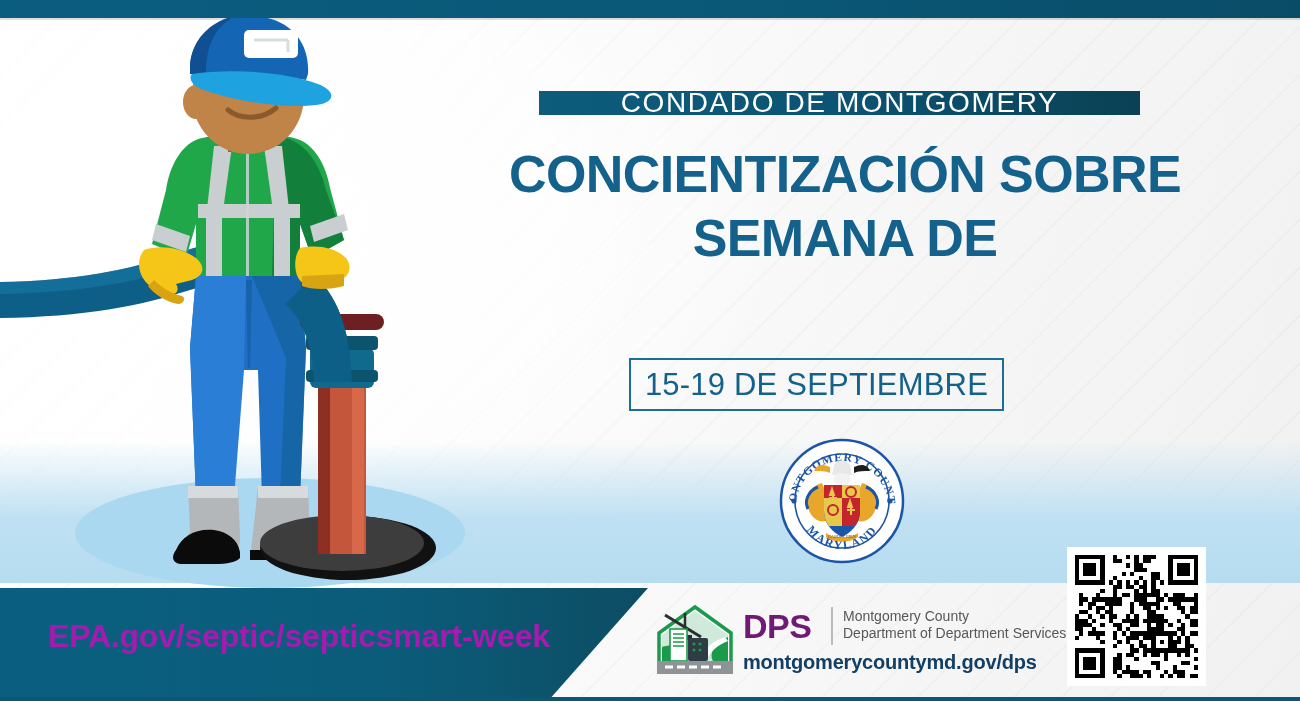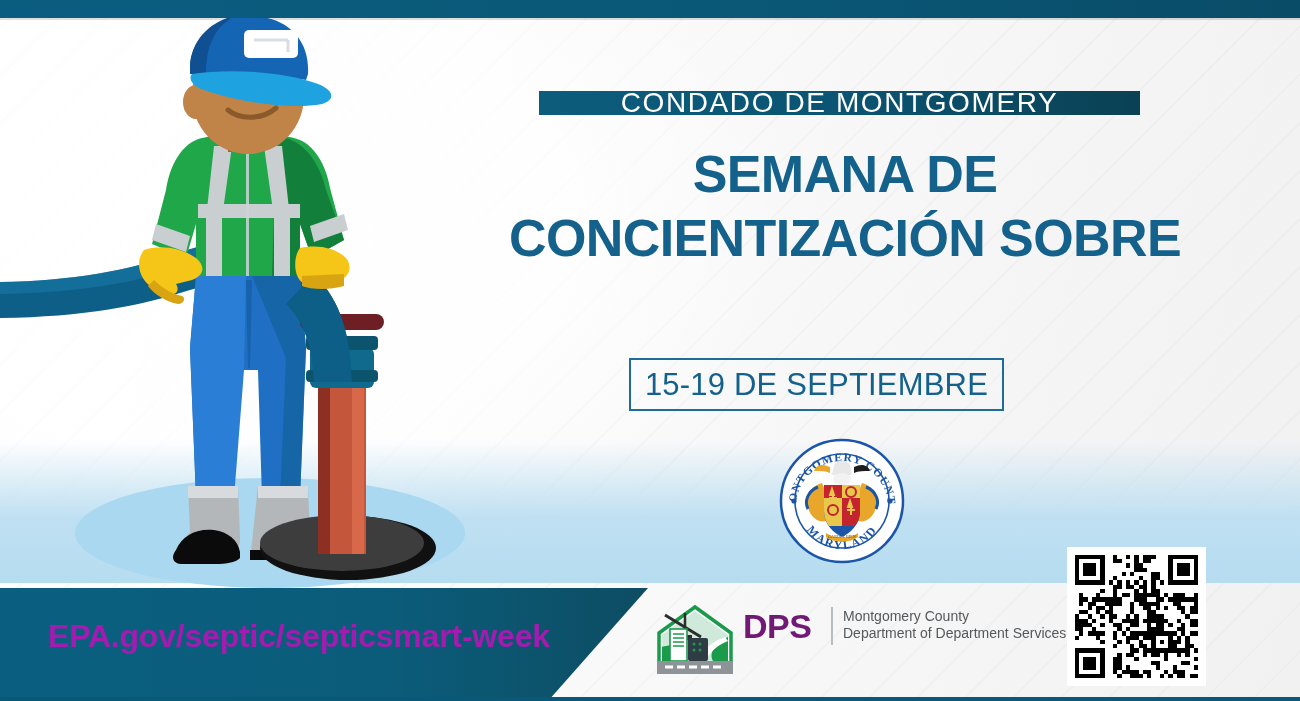--- a/index.html
+++ b/index.html
@@ -202,22 +202,22 @@
     <path d="M192 56 C 232 50 286 54 318 66 C 334 72 336 82 322 86 C 290 92 238 84 204 72 C 192 68 188 60 192 56 Z" fill="#1ea2e0"></path>
     <rect x="244" y="12" width="54" height="28" rx="5" fill="#ffffff"></rect>
     <path d="M254 22 L288 22 M288 22 L288 34" stroke="#d8dde0" stroke-width="3" fill="none"></path>
   </svg>
 
   <div class="badge">
     <span>CONDADO DE MONTGOMERY</span>
   </div>
 
   <div class="headline">
+    <span class="l">CONCIENTIZACIÓN SOBRE</span>
     <span class="l">SEMANA DE</span>
-    <span class="l">CONCIENTIZACIÓN SOBRE</span>
   </div>
 
   <div class="datebox">
     <span>15-19 DE SEPTIEMBRE</span>
   </div>
 
   <svg class="seal" viewBox="0 0 128 128">
     <defs>
       <path id="arcTop" d="M 18 70 A 46 46 0 0 1 110 70"></path>
       <path id="arcBot" d="M 22 70 A 42 42 0 0 0 106 70"></path>
@@ -285,20 +285,21 @@
       <circle cx="45" cy="47" r="1.5" fill="#1a9a4b"></circle>
       <rect x="2" y="58" width="76" height="13" fill="#8e9397"></rect>
       <path d="M10 64 h8 M22 64 h8 M34 64 h8 M46 64 h8 M58 64 h8" stroke="#ffffff" stroke-width="3"></path>
     </svg>
     <div class="dps-word">DPS</div>
     <div class="dps-rule"></div>
     <div class="dps-sub">
       <div>Montgomery County</div>
       <div>Department of Department Services</div>
     </div>
+    <div class="dps-url">montgomerycountymd.gov/dps</div>
   </div>
 
   <div class="qr-panel">
     <svg width="123" height="123" viewBox="0 0 29 29" shape-rendering="crispEdges">
       <rect width="29" height="29" fill="#ffffff"></rect>
       <g fill="#000000" id="qrcells">
           <rect x="0" y="0" width="1" height="1"></rect>
           <rect x="1" y="0" width="1" height="1"></rect>
           <rect x="2" y="0" width="1" height="1"></rect>
           <rect x="3" y="0" width="1" height="1"></rect>

